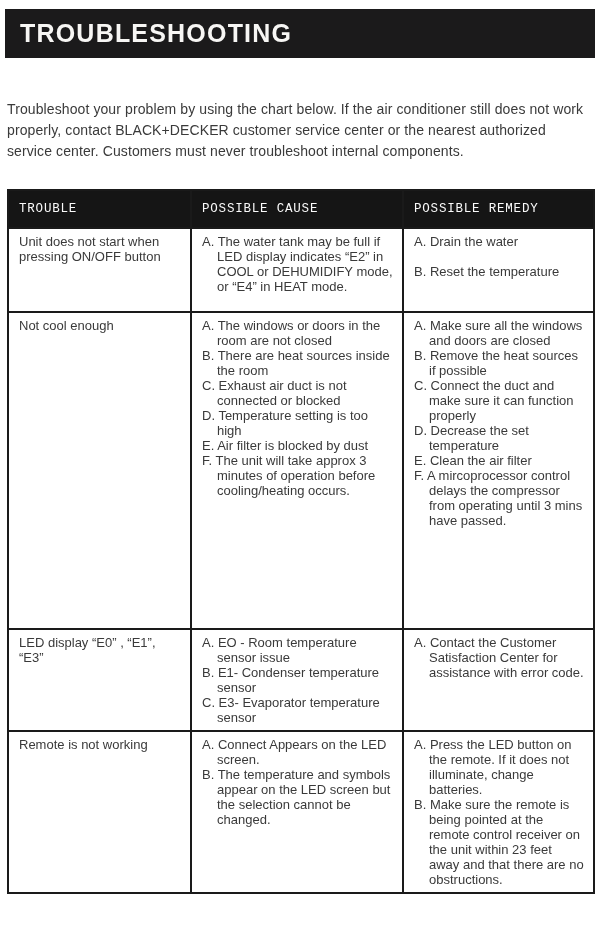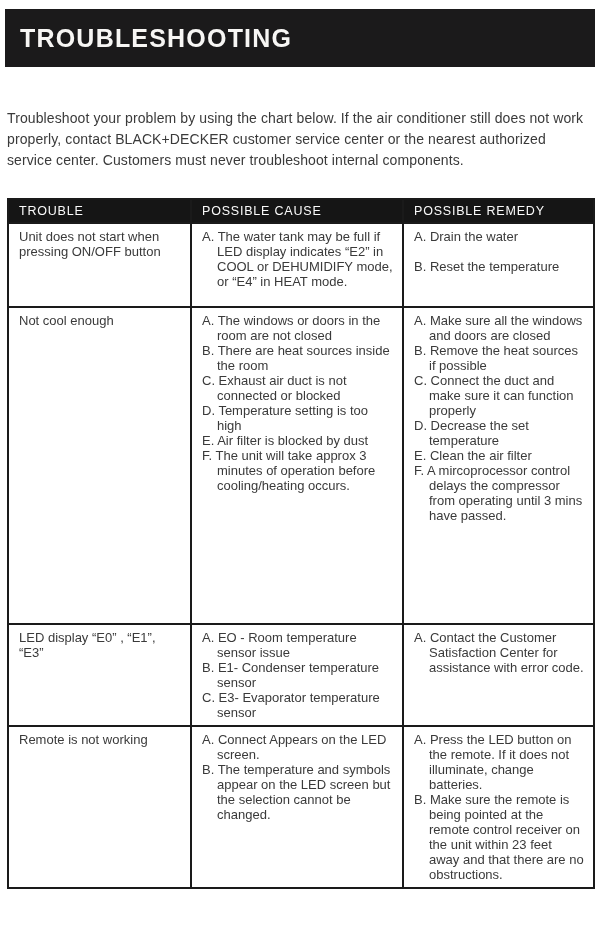--- a/index.html
+++ b/index.html
@@ -16,21 +16,21 @@
   html,body{margin:0;padding:0;}
   body{
     width:600px;
     min-height:926px;
     background:var(--page-bg);
     font-family:"Liberation Sans", sans-serif;
     color:var(--body-text);
   }
   .title-bar{
     margin:9px 5px 0 5px;
-    height:58px;
+    height:49px;
     background:var(--bar-bg);
     display:flex;
     align-items:center;
     padding-left:15px;
   }
   .title-bar h1{
     margin:0;
     color:var(--bar-text);
     font-size:25px;
     font-weight:bold;
@@ -52,23 +52,24 @@
   table.ts col.c1{width:183px;}
   table.ts col.c2{width:212px;}
   table.ts col.c3{width:191px;}
   table.ts th{
     background:var(--thead-bg);
     color:var(--thead-text);
     font-weight:normal;
     font-size:12.5px;
     letter-spacing:0.8px;
     text-align:left;
-    height:24px;
+    height:38px;
     padding:2px 8px 2px 10px;
     border:2px solid var(--border);
+    font-family:Liberation Mono, monospace;
   }
   table.ts th + th{
     border-left:2px solid var(--thead-sep);
   }
   table.ts td{
     border:2px solid var(--border);
     vertical-align:top;
     padding:5px 8px 5px 10px;
     line-height:15px;
     color:var(--body-text);

